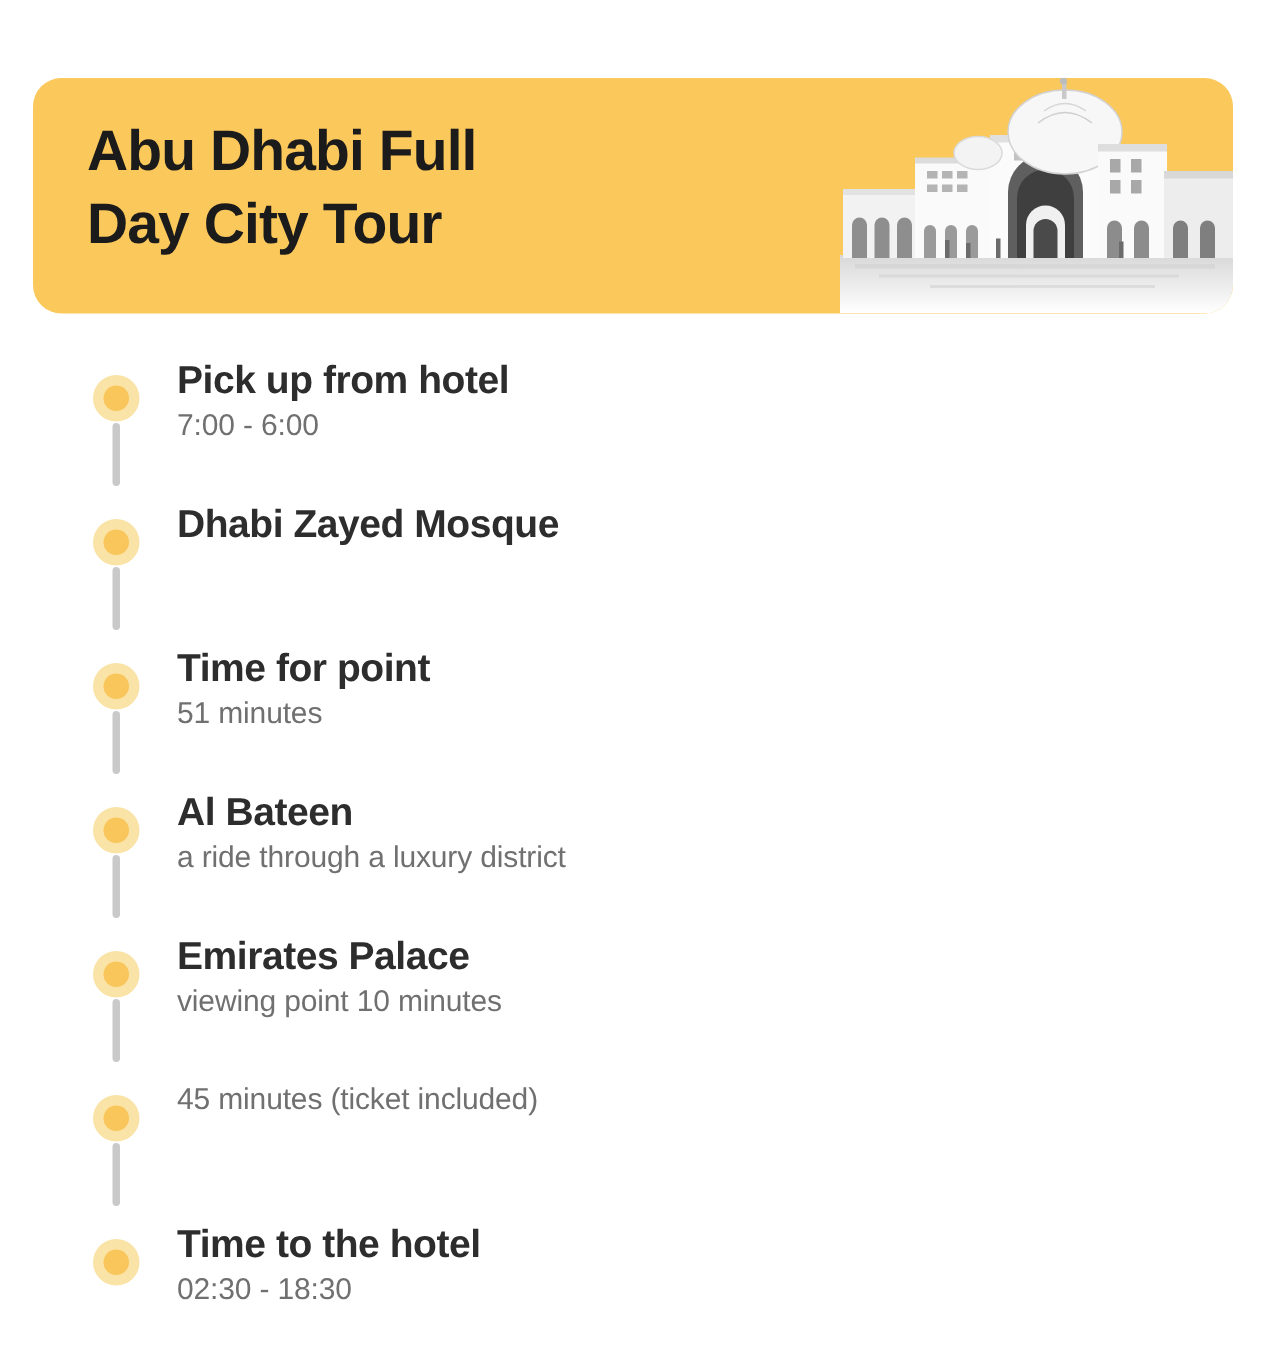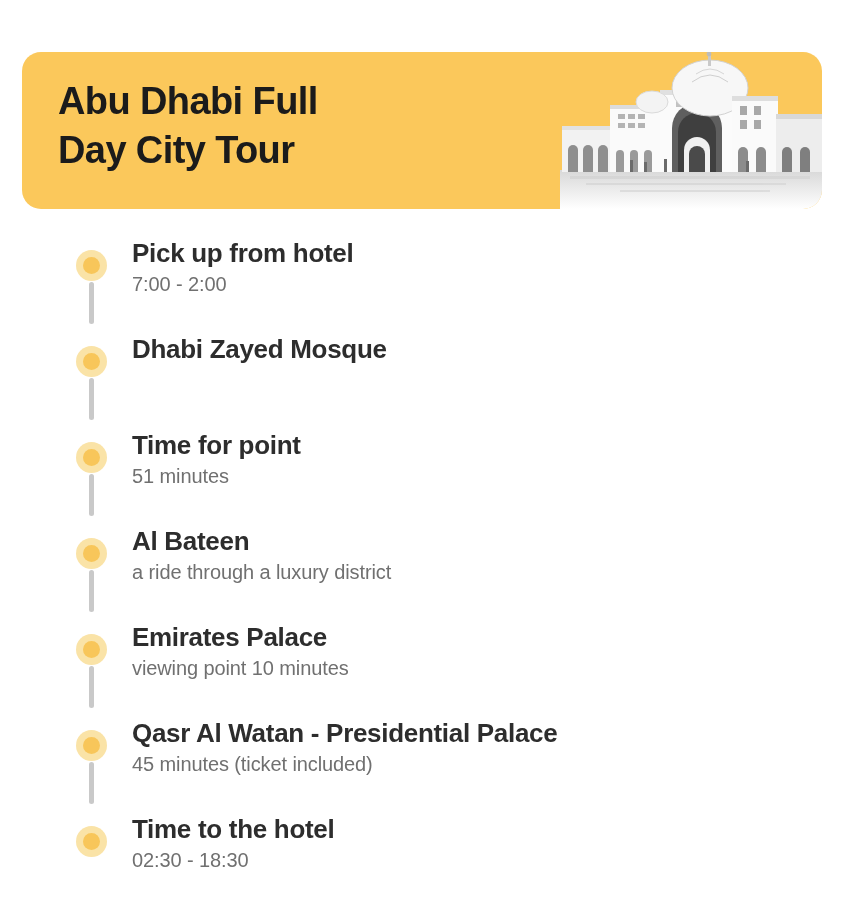--- a/index.html
+++ b/index.html
@@ -56,21 +56,20 @@
   
   .timeline {
     position: absolute;
     left: 0;
     top: 232px;
     width: 845px;
   }
   .tl-item {
     position: relative;
     height: 96px;
-    margin-left: 14px;
   }
   .tl-rail {
     position: absolute;
     left: 61px;
     top: 0;
     width: 34px;
     height: 96px;
   }
   .tl-connector {
     position: absolute;
@@ -229,21 +228,21 @@
 <div class="timeline">
 
   <div class="tl-item">
     <div class="tl-rail">
       <div class="tl-dot-outer"></div>
       <div class="tl-dot-inner"></div>
       <div class="tl-connector"></div>
     </div>
     <div class="tl-text">
       <p class="tl-title">Pick up from hotel</p>
-      <p class="tl-sub">7:00 - 2:00</p>
+      <p class="tl-sub">7:00 - 6:00</p>
     </div>
   </div>
 
   <div class="tl-item">
     <div class="tl-rail">
       <div class="tl-dot-outer"></div>
       <div class="tl-dot-inner"></div>
       <div class="tl-connector"></div>
     </div>
     <div class="tl-text">
@@ -287,21 +286,20 @@
     </div>
   </div>
 
   <div class="tl-item">
     <div class="tl-rail">
       <div class="tl-dot-outer"></div>
       <div class="tl-dot-inner"></div>
       <div class="tl-connector"></div>
     </div>
     <div class="tl-text">
-      <p class="tl-title">Qasr Al Watan - Presidential Palace</p>
       <p class="tl-sub">45 minutes (ticket included)</p>
     </div>
   </div>
 
   <div class="tl-item">
     <div class="tl-rail">
       <div class="tl-dot-outer"></div>
       <div class="tl-dot-inner"></div>
 
     </div>

